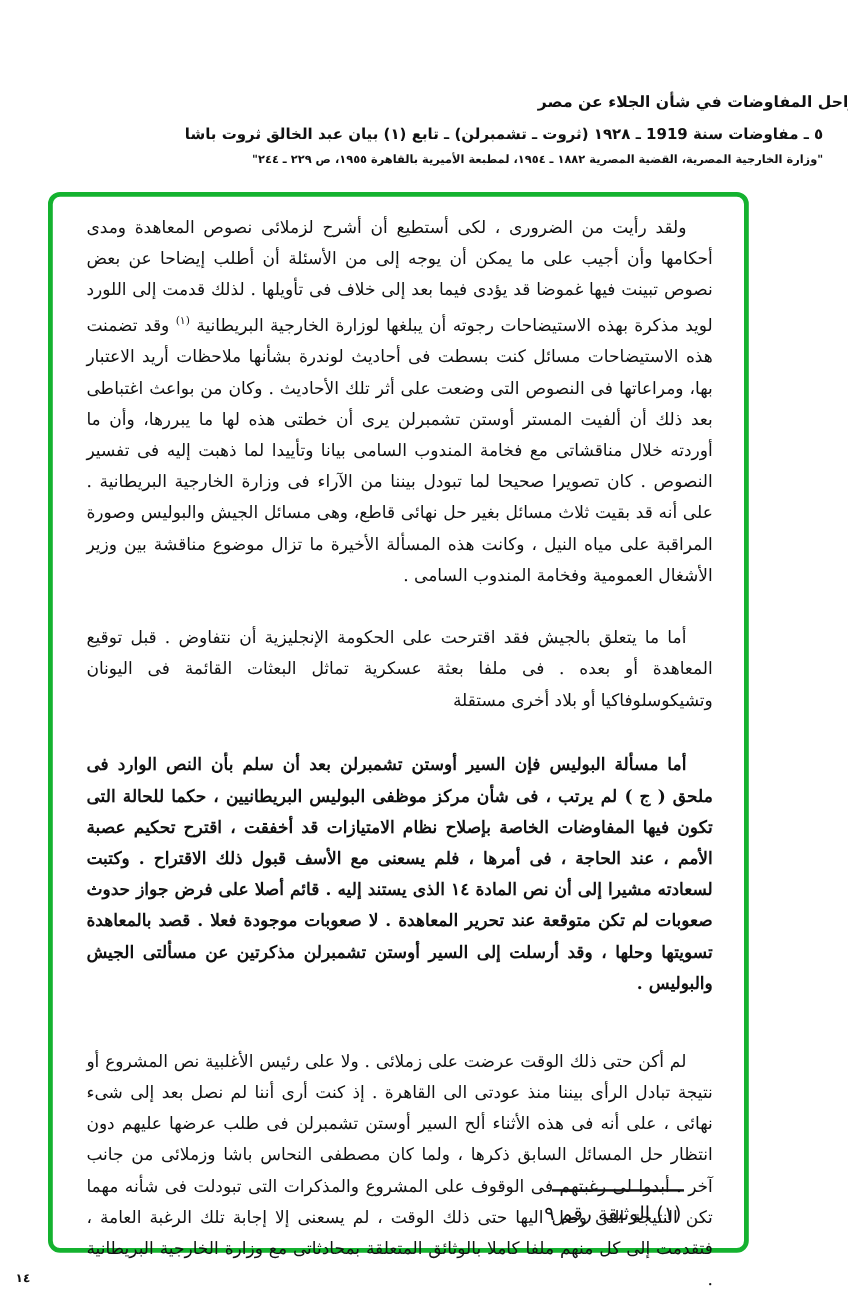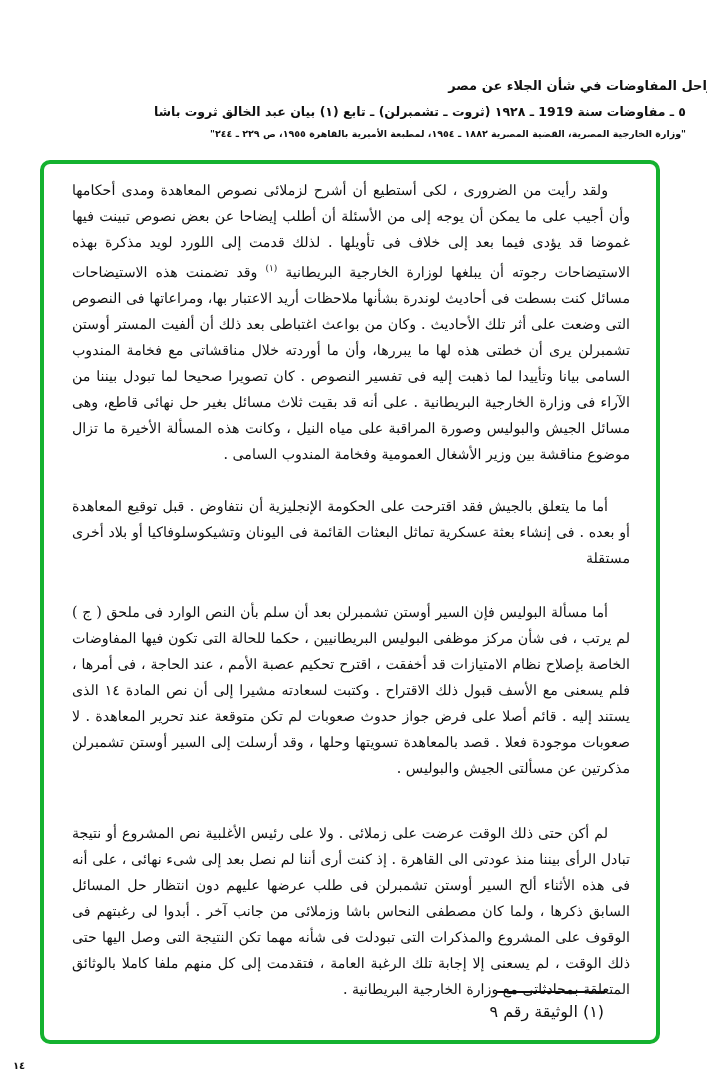--- a/index.html
+++ b/index.html
@@ -44,42 +44,41 @@
     }
     .frame {
       position: absolute;
       left: 40px;
       top: 160px;
       width: 576px;
       height: 876px;
       border: 4px solid #14b22f;
       border-radius: 10px;
       background: #fff;
-      padding-left: 36px;
     }
     .body-text {
       position: absolute;
       left: 28px;
       right: 26px;
       top: 13px;
       direction: rtl;
       text-align: justify;
       font-family: "DejaVu Serif", serif;
       font-size: 14.2px;
       line-height: 26px;
       color: #111;
     }
     .para {
       margin: 0;
       text-indent: 22px;
       text-align-last: right;
     }
     .para + .para { margin-top: 23px; }
     .para.p2 { margin-top: 26px; }
-    .para.p3 { margin-top: 28px; }
+    .para.p3 { margin-top: 28px; font-weight: bold; }
     .para.p4 { margin-top: 39px; }
     sup.fn {
       font-size: 9px;
       vertical-align: super;
     }
     .footnote-rule {
       position: absolute;
       right: 50px;
       top: 827px;
       width: 110px;
@@ -107,21 +106,21 @@
 </head>
 <body>
 
 <div class="header h-title">مراحل المفاوضات في شأن الجلاء عن مصر</div>
 <div class="header h-subtitle">٥ ـ مفاوضات سنة 1919 ـ ١٩٢٨ (ثروت ـ تشمبرلن) ـ تابع (١) بيان عبد الخالق ثروت باشا</div>
 <div class="header h-source">"وزارة الخارجية المصرية، القضية المصرية ١٨٨٢ ـ ١٩٥٤، لمطبعة الأميرية بالقاهرة ١٩٥٥، ص ٢٢٩ ـ ٢٤٤"</div>
 
 <div class="frame" style="border-color: rgb(20, 178, 47);">
   <div class="body-text">
     <p class="para p1"><span>ولقد رأيت من الضرورى ، لكى أستطيع أن أشرح لزملائى نصوص المعاهدة ومدى أحكامها وأن أجيب على ما يمكن أن يوجه إلى من الأسئلة أن أطلب إيضاحا عن بعض نصوص تبينت فيها غموضا قد يؤدى فيما بعد إلى خلاف فى تأويلها . لذلك قدمت إلى اللورد لويد مذكرة بهذه الاستيضاحات رجوته أن يبلغها لوزارة الخارجية البريطانية</span> <sup class="fn">(١)</sup> <span>وقد تضمنت هذه الاستيضاحات مسائل كنت بسطت فى أحاديث لوندرة بشأنها ملاحظات أريد الاعتبار بها، ومراعاتها فى النصوص التى وضعت على أثر تلك الأحاديث . وكان من بواعث اغتباطى بعد ذلك أن ألفيت المستر أوستن تشمبرلن يرى أن خطتى هذه لها ما يبررها، وأن ما أوردته خلال مناقشاتى مع فخامة المندوب السامى بيانا وتأييدا لما ذهبت إليه فى تفسير النصوص . كان تصويرا صحيحا لما تبودل بيننا من الآراء فى وزارة الخارجية البريطانية . على أنه قد بقيت ثلاث مسائل بغير حل نهائى قاطع، وهى مسائل الجيش والبوليس وصورة المراقبة على مياه النيل ، وكانت هذه المسألة الأخيرة ما تزال موضوع مناقشة بين وزير الأشغال العمومية وفخامة المندوب السامى .</span></p>
-    <p class="para p2">أما ما يتعلق بالجيش فقد اقترحت على الحكومة الإنجليزية أن نتفاوض . قبل توقيع المعاهدة أو بعده . فى إنشاء بعثة عسكرية تماثل البعثات القائمة فى اليونان وتشيكوسلوفاكيا أو بلاد أخرى مستقلة</p>
+    <p class="para p2">أما ما يتعلق بالجيش فقد اقترحت على الحكومة الإنجليزية أن نتفاوض . قبل توقيع المعاهدة أو بعده . فى ملفا بعثة عسكرية تماثل البعثات القائمة فى اليونان وتشيكوسلوفاكيا أو بلاد أخرى مستقلة</p>
     <p class="para p3">أما مسألة البوليس فإن السير أوستن تشمبرلن بعد أن سلم بأن النص الوارد فى ملحق ( ج ) لم يرتب ، فى شأن مركز موظفى البوليس البريطانيين ، حكما للحالة التى تكون فيها المفاوضات الخاصة بإصلاح نظام الامتيازات قد أخفقت ، اقترح تحكيم عصبة الأمم ، عند الحاجة ، فى أمرها ، فلم يسعنى مع الأسف قبول ذلك الاقتراح . وكتبت لسعادته مشيرا إلى أن نص المادة ١٤ الذى يستند إليه . قائم أصلا على فرض جواز حدوث صعوبات لم تكن متوقعة عند تحرير المعاهدة . لا صعوبات موجودة فعلا . قصد بالمعاهدة تسويتها وحلها ، وقد أرسلت إلى السير أوستن تشمبرلن مذكرتين عن مسألتى الجيش والبوليس .</p>
     <p class="para p4">لم أكن حتى ذلك الوقت عرضت على زملائى . ولا على رئيس الأغلبية نص المشروع أو نتيجة تبادل الرأى بيننا منذ عودتى الى القاهرة . إذ كنت أرى أننا لم نصل بعد إلى شىء نهائى ، على أنه فى هذه الأثناء ألح السير أوستن تشمبرلن فى طلب عرضها عليهم دون انتظار حل المسائل السابق ذكرها ، ولما كان مصطفى النحاس باشا وزملائى من جانب آخر . أبدوا لى رغبتهم فى الوقوف على المشروع والمذكرات التى تبودلت فى شأنه مهما تكن النتيجة التى وصل اليها حتى ذلك الوقت ، لم يسعنى إلا إجابة تلك الرغبة العامة ، فتقدمت إلى كل منهم ملفا كاملا بالوثائق المتعلقة بمحادثاتى مع وزارة الخارجية البريطانية .</p>
   </div>
   <div class="footnote-rule"></div>
   <div class="footnote">(١) الوثيقة رقم ٩</div>
 </div>
 
 <div class="page-number">١٤</div>
 
 </body></html>

